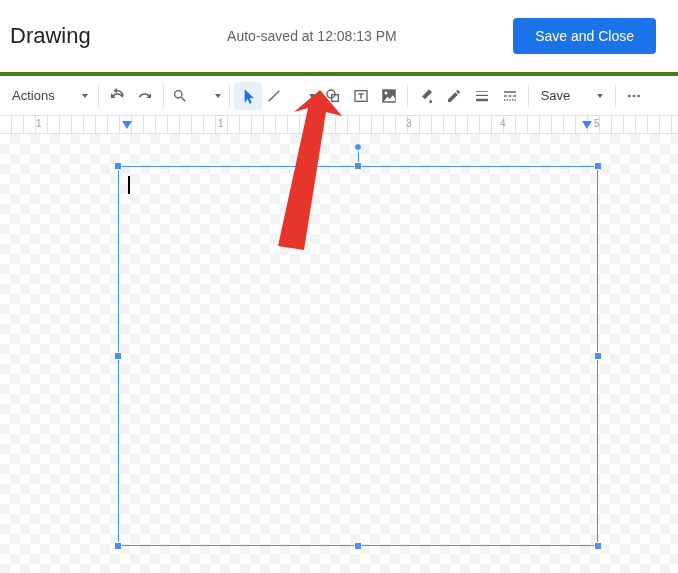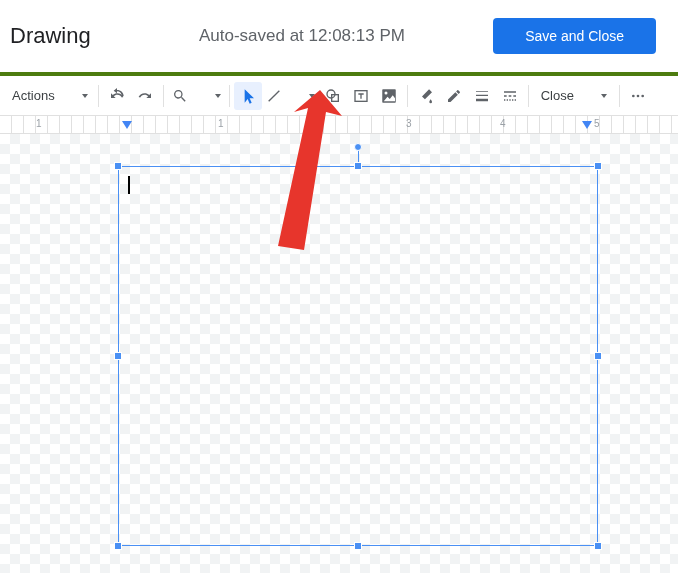--- a/index.html
+++ b/index.html
@@ -18,31 +18,31 @@
     justify-content: space-between;
     padding: 18px 22px 18px 10px;
     border-bottom: 4px solid #4d7c0f;
   }
   .title {
     font-size: 22px;
     color: #202124;
     font-weight: 400;
   }
   .autosave {
-    font-size: 17px;
+    font-size: 14px;
     color: #5f6368;
     flex: 1;
     text-align: center;
     padding-left: 20px;
   }
   .save-btn {
     background: #1a73e8;
     color: #fff;
     border: none;
-    padding: 10px 32px;
+    padding: 10px 22px;
     font-size: 14px;
     font-weight: 500;
     border-radius: 4px;
     cursor: pointer;
   }
   
   .toolbar {
     display: flex;
     align-items: center;
     height: 40px;
@@ -278,21 +278,21 @@
       </svg>
   </div>
   <div class="tool-btn">
     <svg width="16" height="16" viewBox="0 0 24 24">
         <path fill="#5f6368" d="M3 5h18v2H3zM3 11h4v2H3zm7 0h4v2h-4zm7 0h4v2h-4zM3 17h2v2H3zm4 0h2v2H7zm4 0h2v2h-2zm4 0h2v2h-2zm4 0h2v2h-2z"></path>
       </svg>
   </div>
   <div class="tool-sep"></div>
 
   <div class="tool-btn font-select">
-    <span>Close</span>
+    <span>Save</span>
     <span class="caret"></span>
   </div>
   <div class="tool-sep"></div>
 
   <div class="tool-btn">
     <svg width="16" height="16" viewBox="0 0 24 24">
         <circle cx="5" cy="12" r="2" fill="#5f6368"></circle>
         <circle cx="12" cy="12" r="2" fill="#5f6368"></circle>
         <circle cx="19" cy="12" r="2" fill="#5f6368"></circle>
       </svg>

